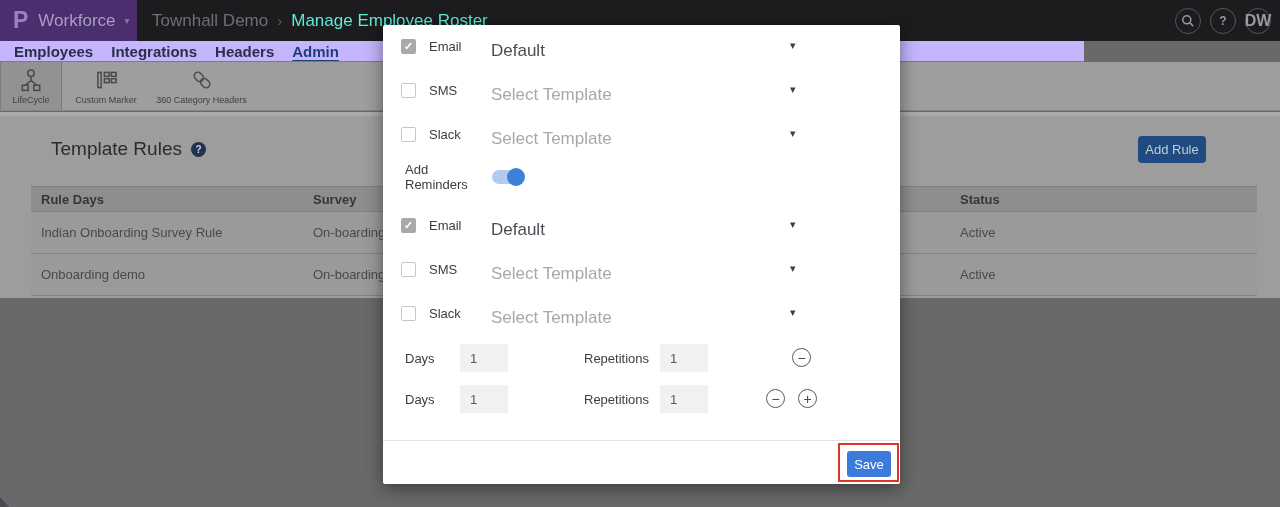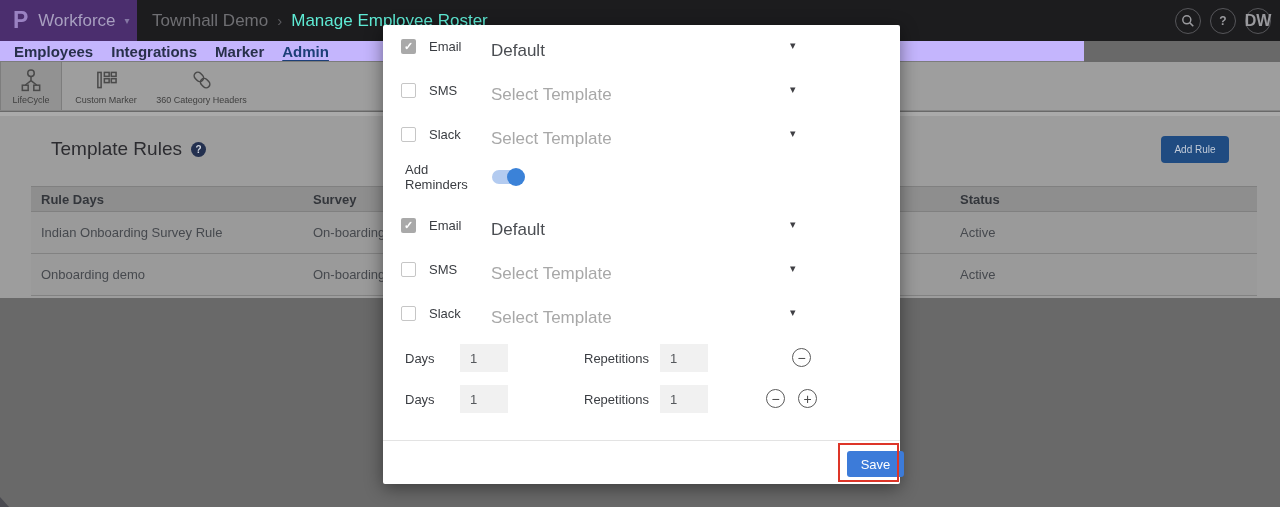--- a/index.html
+++ b/index.html
@@ -30,21 +30,21 @@
   .tool-item svg { margin-bottom:2px; }
   .tool-item.selected { background:#929292; border-left:1px solid #7d7d7d; border-right:1px solid #7d7d7d; }
   .ti-1 { width:62px; } .ti-2 { width:88px; } .ti-3 { width:103px; }
   .strip { position:absolute; top:112px; left:0; width:1280px; height:4px; background:#aaaaaa; }
 
   
   .content { position:absolute; top:116px; left:0; width:1280px; height:182px; background:#9d9d9d; z-index:1; }
   .page-title-row { position:absolute; top:22px; left:51px; display:flex; align-items:center; }
   .page-title { font-size:19px; color:#2c2c30; }
   .help-badge { width:15px; height:15px; border-radius:50%; background:#23304f; color:#cfd4de; font-size:10px; font-weight:700; display:flex; align-items:center; justify-content:center; margin-left:9px; cursor:pointer; }
-  .add-rule-btn { position:absolute; top:20px; left:1138px; width:68px; height:27px; background:#1f4b81; color:#c3ccd9; font-size:10px; border:none; border-radius:4px; cursor:pointer;margin-left:23px; }
+  .add-rule-btn { position:absolute; top:20px; left:1138px; width:68px; height:27px; background:#1f4b81; color:#c3ccd9; font-size:13px; border:none; border-radius:4px; cursor:pointer; }
 
   .rules-table { position:absolute; top:70px; left:31px; width:1226px; border-collapse:collapse; table-layout:fixed; }
   .rules-table th { background:#8e8e8e; color:#33363b; font-size:13px; font-weight:700; text-align:left; padding:0 10px; height:25px; border-top:1px solid #808080; border-bottom:1px solid #808080; }
   .rules-table td { background:#9a9a9a; color:#46494e; font-size:13px; text-align:left; padding:0 10px; height:42px; border-bottom:1px solid #828282; }
   .col-1 { width:272px; } .col-2 { width:647px; } .col-3 { width:307px; }
 
   .corner-wedge { position:absolute; left:0; bottom:0; width:0; height:0; border-bottom:10px solid #4a4a50; border-right:9px solid transparent; z-index:3; }
 
   
   .modal { position:absolute; left:383px; top:25px; width:517px; height:459px; background:#ffffff; border-radius:2px; box-shadow:0 4px 18px rgba(0,0,0,0.45); z-index:5; }
@@ -64,21 +64,21 @@
   .toggle .knob { position:absolute; right:-2px; top:-2px; width:18px; height:18px; border-radius:50%; background:#3b82d8; }
 
   .num-row { position:absolute; left:22px; width:477px; height:28px; display:flex; align-items:center;gap:6px; }
   .num-label { font-size:13px; color:#3a3d42; }
   .lbl-days { width:49px; }
   .lbl-reps { width:70px; }
   .num-input { width:48px; height:28px; background:#f1f1f1; border:none; font-size:13px; color:#55585c; padding-left:10px; font-family:"Liberation Sans", sans-serif; }
   .inp-days { margin-right:70px; }
   .circle-btn { width:19px; height:19px; border-radius:50%; border:1.5px solid #5a5a5a; color:#4a4a4a; font-size:14px; line-height:1; display:flex; align-items:center; justify-content:center; cursor:pointer; position:absolute; top:4px; }
   .modal-divider { position:absolute; left:0; top:415px; width:517px; height:0; border-top:1px solid #e3e3e3; }
-  .save-btn { position:absolute; left:464px; top:426px; width:57px; height:26px; background:#3c7bd9; color:#ffffff; font-size:13px; border:none; border-radius:3px; cursor:pointer; }
+  .save-btn { position:absolute; left:464px; top:426px; width:44px; height:26px; background:#3c7bd9; color:#ffffff; font-size:13px; border:none; border-radius:3px; cursor:pointer; }
   .annotation-box { position:absolute; left:455px; top:418px; width:61px; height:39px; border:2px solid #dd3528; pointer-events:none; }
 </style>
 </head>
 <body>
 
 <div class="screen">
 
   <div class="app-header">
     <div class="logo-block">
       <span class="logo-glyph">P</span>
@@ -102,21 +102,21 @@
       </div>
       <div class="hicon">
         <span style="font-size:16px;">DW</span>
       </div>
     </div>
   </div>
 
   <div class="tab-bar">
     <span class="tab">Employees</span>
     <span class="tab">Integrations</span>
-    <span class="tab">Marker</span>
+    <span class="tab">Headers</span>
     <span class="tab active">Admin</span>
   </div>
 
   <div class="toolbar">
     <div class="tool-item ti-1 selected">
       <svg width="26" height="26" viewBox="0 0 24 24">
         <circle cx="12" cy="5.8" r="3" fill="none" stroke="#4a4a4a" stroke-width="1.4"></circle>
         <path d="M12 8.8 V12.6 M12 12.6 L6.8 16.6 M12 12.6 L17.2 16.6" fill="none" stroke="#4a4a4a" stroke-width="1.4"></path>
         <rect x="4" y="16.8" width="5.4" height="4.8" fill="none" stroke="#4a4a4a" stroke-width="1.4"></rect>
         <rect x="14.6" y="16.8" width="5.4" height="4.8" fill="none" stroke="#4a4a4a" stroke-width="1.4"></rect>

